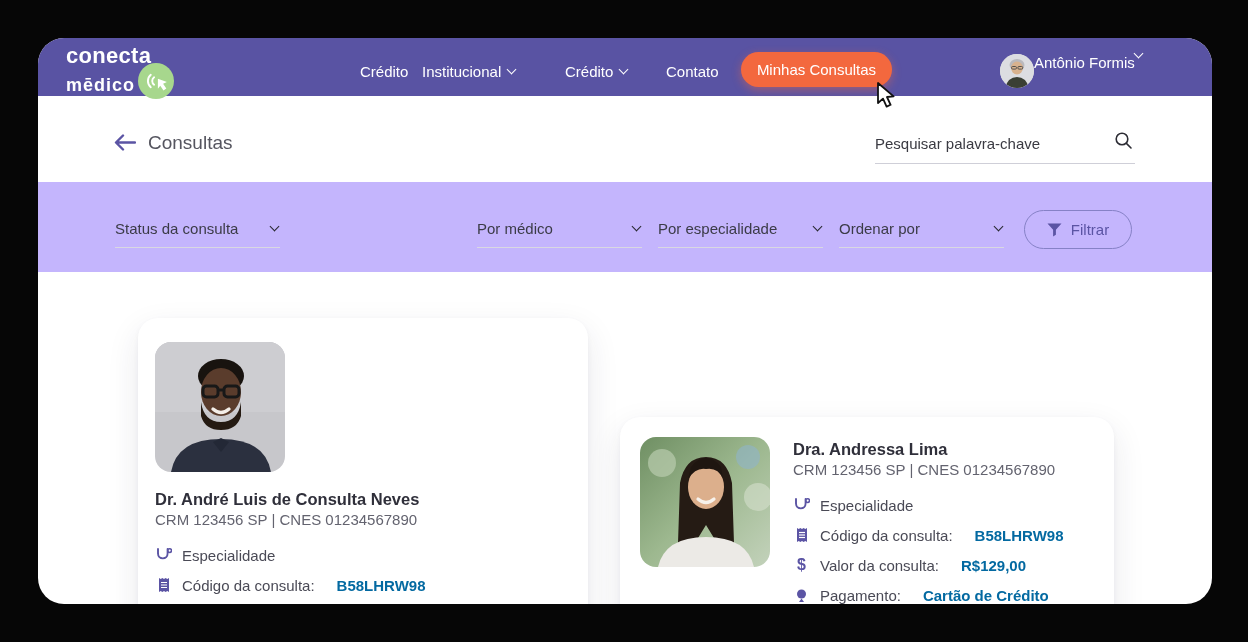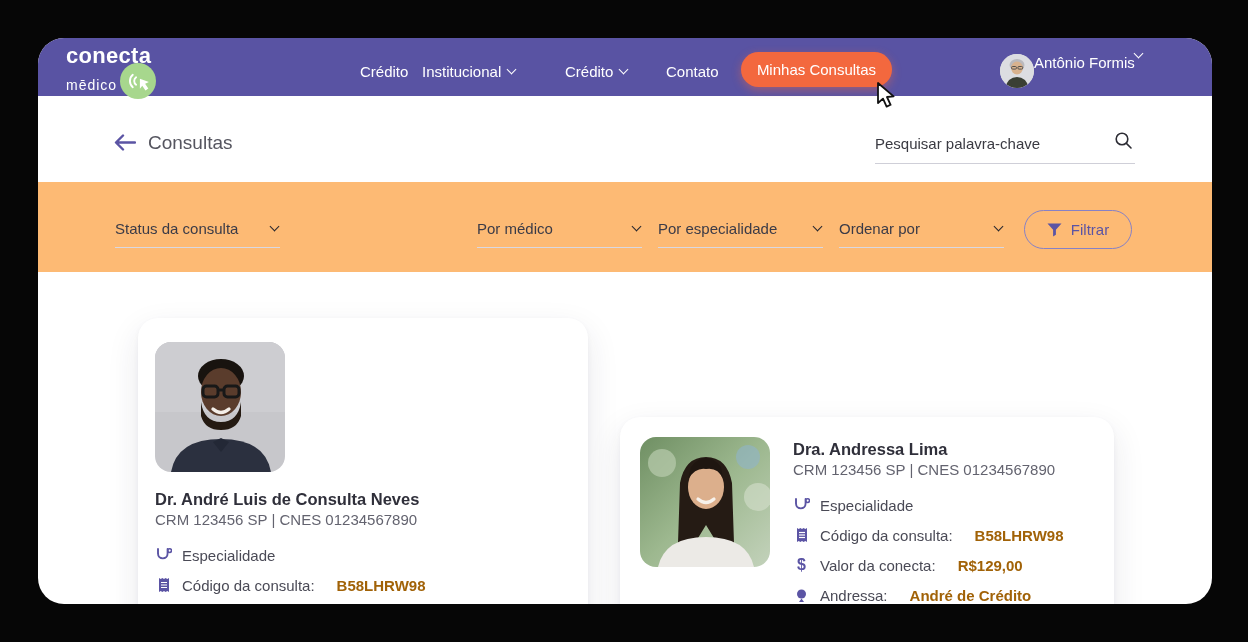--- a/index.html
+++ b/index.html
@@ -8,21 +8,21 @@
   .window {
     position:absolute; left:38px; top:38px; width:1174px; height:566px;
     background:#ffffff; border-radius:26px; overflow:hidden;
   }
 
   
   .app-header { position:absolute; left:0; top:0; width:100%; height:58px; background:#5953a3; }
   .logo { position:absolute; left:28px; top:7px; color:#fff; line-height:1; }
   .logo-line1 { font-size:22px; font-weight:800; letter-spacing:.3px; }
   .logo-row { display:flex; align-items:center; }
-  .logo-line2 { font-size:14px; font-weight:400; letter-spacing:1px; margin-top:1px; }
+  .logo-line2 { font-size:18px; font-weight:700; letter-spacing:1px; margin-top:1px; }
   .logo-circle { margin-left:3px; margin-top:-4px; }
   .logo-line3 { font-size:9px; font-weight:700; letter-spacing:.6px; margin-top:1px; }
 
   .nav-item { position:absolute; top:0; height:66px; display:flex; align-items:center; gap:7px;
               color:#fff; font-size:15px; cursor:pointer; }
   .chev { width:7px; height:7px; border-right:1.8px solid currentColor; border-bottom:1.8px solid currentColor;
           transform:rotate(45deg); margin-top:-4px; display:inline-block; }
   .cta-button { position:absolute; left:703px; top:14px; width:151px; height:35px; border:none;
                 background:#f3683e; color:#fff; font-size:15px; font-weight:400; border-radius:18px;
                 font-family:"Liberation Sans",sans-serif; cursor:pointer; box-shadow:0 3px 10px rgba(243,104,62,.45); }
@@ -34,21 +34,21 @@
   .toolbar { position:absolute; left:0; top:66px; width:100%; height:78px; background:#fff; }
   .back-arrow { position:absolute; left:76px; top:30px; cursor:pointer; }
   .page-title { position:absolute; left:110px; top:28px; font-size:19px; color:#55555f; }
   .search-box { position:absolute; left:837px; top:20px; width:260px; height:40px; border-bottom:1px solid #cfcfd8; }
   .search-input { position:absolute; left:0; top:4px; width:228px; height:30px; border:none; outline:none;
                   font-size:15px; color:#ef4444; font-family:"Liberation Sans",sans-serif; background:transparent; }
   .search-input::placeholder { color:#3a3a42; opacity:1; }
   .search-icon { position:absolute; right:2px; top:7px; cursor:pointer; }
 
   
-  .filterbar { position:absolute; left:0; top:144px; width:100%; height:90px; background:#fdba74;text-decoration:underline; }
+  .filterbar { position:absolute; left:0; top:144px; width:100%; height:90px; background:#c4b5fd;text-decoration:underline; }
   .dropdown { position:absolute; top:28px; width:165px; height:38px; cursor:pointer;
               border-bottom:1px solid #d9d8e2; display:flex; align-items:center; justify-content:space-between; }
   .dropdown-label { font-size:15px; color:#3b3b47; }
   .dropdown .chev { color:#26262e; margin-right:2px; }
   .dd1{left:77px;} .dd2{left:258px;} .dd3{left:439px;} .dd4{left:620px;} .dd5{left:801px;}
   .filter-button { position:absolute; left:986px; top:28px; width:108px; height:39px;
                    border:1.5px solid #8681c6; border-radius:20px; background:transparent;
                    color:#5b54a4; font-size:15px; font-family:"Liberation Sans",sans-serif;
                    display:flex; align-items:center; justify-content:center; gap:9px; cursor:pointer; }
 
@@ -59,21 +59,21 @@
   .card-2 { left:582px; top:379px; width:494px; height:330px; }
   .photo { border-radius:16px; overflow:hidden; position:absolute; width:130px; height:130px; }
   .card-1 .photo { left:17px; top:24px; }
   .card-2 .photo { left:20px; top:20px; }
   .doctor-name { font-size:16.5px; font-weight:700; color:#2f2f3a; }
   .doctor-registry { font-size:15px; color:#63636f; margin-top:2px; }
   .card-1 .card-text { position:absolute; left:17px; top:172px; width:416px; }
   .card-2 .card-text { position:absolute; left:173px; top:23px; width:300px; }
   .info-rows { margin-top:16px; }
   .info-row { display:flex; align-items:center; gap:10px; height:22px; margin-top:8px; font-size:15px; color:#4a4a56; }
-  .info-row .val { font-weight:700; color:#a16207;padding-left:12px; }
+  .info-row .val { font-weight:700; color:#0369a1;padding-left:12px; }
   .row-icon { width:17px; display:flex; justify-content:center; flex:0 0 auto; }
   .dollar-glyph { color:#5b54a4; font-weight:700; font-size:16px; }
 
   
   .cursor { position:absolute; left:838px; top:44px; z-index:50; pointer-events:none; }
 </style>
 </head>
 <body>
 
 <div class="window">
@@ -267,32 +267,32 @@
                   <line x1="3" y1="8" x2="9" y2="8"></line>
                   <line x1="3" y1="10.5" x2="9" y2="10.5"></line>
                 </g>
             </svg>
           </span>
           <span>Código da consulta:</span>
           <span class="val">B58LHRW98</span>
         </div>
         <div class="info-row">
           <span class="row-icon dollar-glyph">$</span>
-          <span>Valor da conecta:</span>
+          <span>Valor da consulta:</span>
           <span class="val">R$129,00</span>
         </div>
         <div class="info-row">
           <span class="row-icon">
             <svg width="11" height="13" viewBox="0 0 11 13">
                 <circle cx="5.5" cy="5" r="4.5" fill="#5b54a4"></circle>
                 <path d="M5.5 9.5 l2.5 3.5 h-5 z" fill="#5b54a4"></path>
               </svg>
           </span>
-          <span>Andressa:</span>
-          <span class="val">André de Crédito</span>
+          <span>Pagamento:</span>
+          <span class="val">Cartão de Crédito</span>
         </div>
       </div>
     </div>
   </div>
 
   <span class="cursor">
     <svg width="24" height="28" viewBox="0 0 24 28">
       <path d="M2 1 L2 21 L7 16.6 L10.6 24.6 L14.6 22.8 L11 15 L17.6 14.4 Z" fill="#fff" stroke="#111" stroke-width="1.8" stroke-linejoin="round"></path>
     </svg>
   </span>

